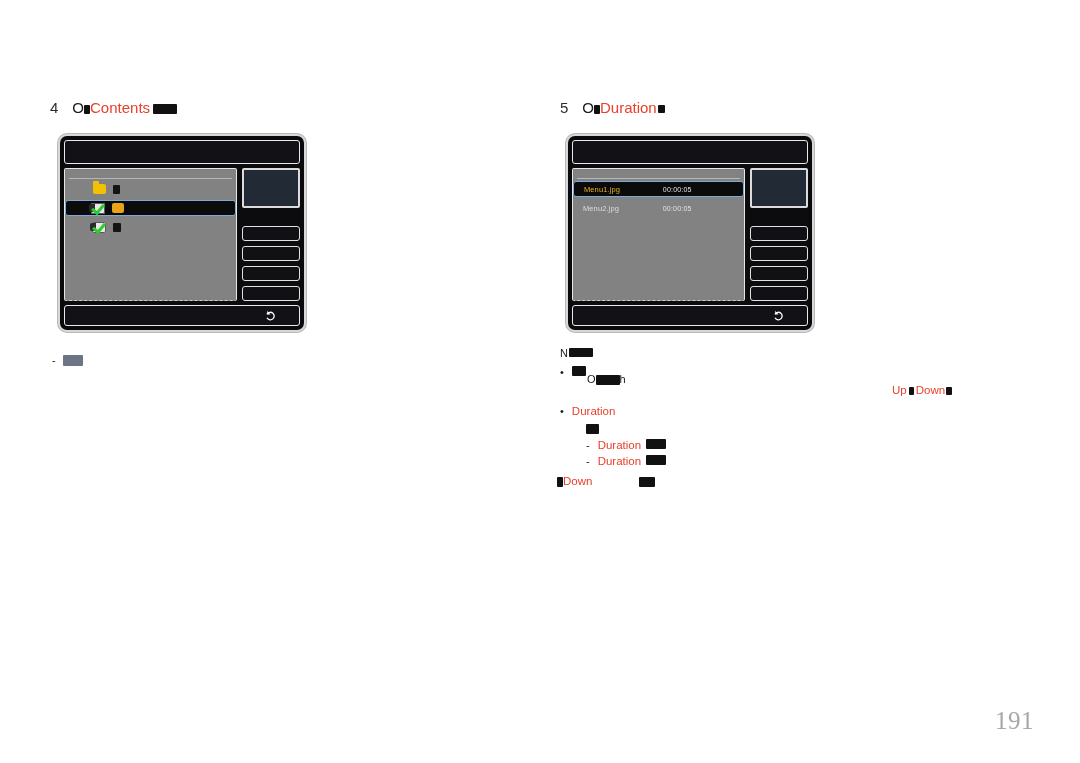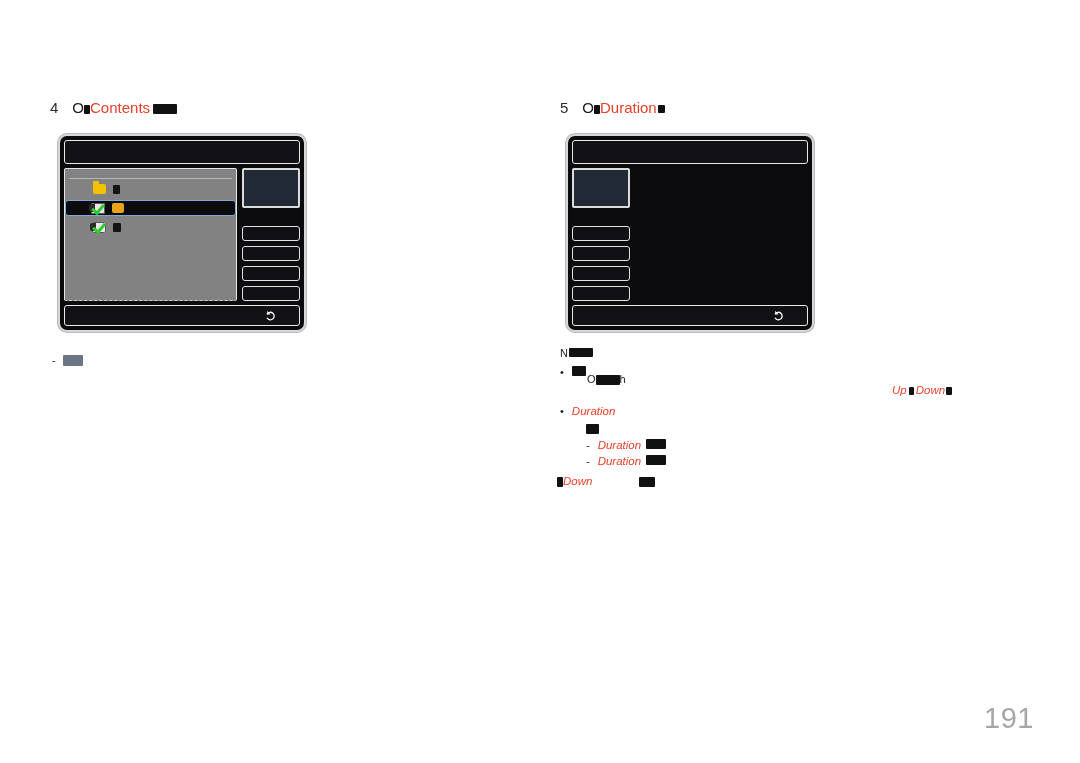--- a/index.html
+++ b/index.html
@@ -152,28 +152,28 @@
     padding-right:22px;
   }
   .back-arrow{width:13px;height:13px;display:block;}
 
   
   .note{position:absolute;font-size:11px;color:#1a1a1a;line-height:1.35;}
   .note-title{display:flex;align-items:baseline;gap:1px;}
   .bullet-row{display:flex;align-items:baseline;gap:8px;}
   .bul{font-size:11px;line-height:1;color:#1a1a1a;}
   .dash{font-size:11px;color:#1a1a1a;}
-  .red-t{color:#e8402a;font-size:11.5px;font-style:italic;}
+  .red-t{color:#e8402a;font-size:11.5px;}
 
   .left-note{position:absolute;display:flex;align-items:center;gap:7px;}
 
   .pageno{
     position:absolute;right:46px;bottom:28px;
-    font-size:29px;color:#a6a6a6;letter-spacing:.5px;
-    font-family:Liberation Sans, sans-serif;
+    font-size:25px;color:#a6a6a6;letter-spacing:.5px;
+    font-family:Liberation Serif, serif;
     margin-top:9px;
   }
 </style>
 </head>
 <body>
 
 <div class="page">
 
   <div class="step-head" style="left:50px;top:99px;">
     <span class="step-num">4</span>
@@ -237,20 +237,41 @@
 
   <div class="step-head" style="left:560px;top:99px;">
     <span class="step-num">5</span>
     <span class="step-text"><span>O</span><span class="redact sm" style="width:6px;"></span><span class="accent">Duration</span><span class="redact thin" style="width:7px;margin-left:1px;"></span></span>
   </div>
 
   <div class="shot" style="left:566px;top:134px;">
     <div class="shot-inner">
       <div class="shot-titlebar"></div>
       <div class="shot-body">
+        <div class="list-pane">
+          <div class="col-sep"></div>
+
+          <div class="row files sel">
+            <div class="cell-a">
+              <span class="filename sel">Menu1.jpg</span>
+            </div>
+            <div class="cell-b">
+              <span class="dur">00:00:05</span>
+            </div>
+          </div>
+
+          <div class="row files">
+            <div class="cell-a">
+              <span class="filename">Menu2.jpg</span>
+            </div>
+            <div class="cell-b">
+              <span class="dur">00:00:05</span>
+            </div>
+          </div>
+        </div>
 
         <div class="side-pane">
           <div class="preview"></div>
           <div class="spacer"></div>
           <div class="sidebtn"></div>
           <div class="sidebtn"></div>
           <div class="sidebtn"></div>
           <div class="sidebtn"></div>
         </div>
       </div>

